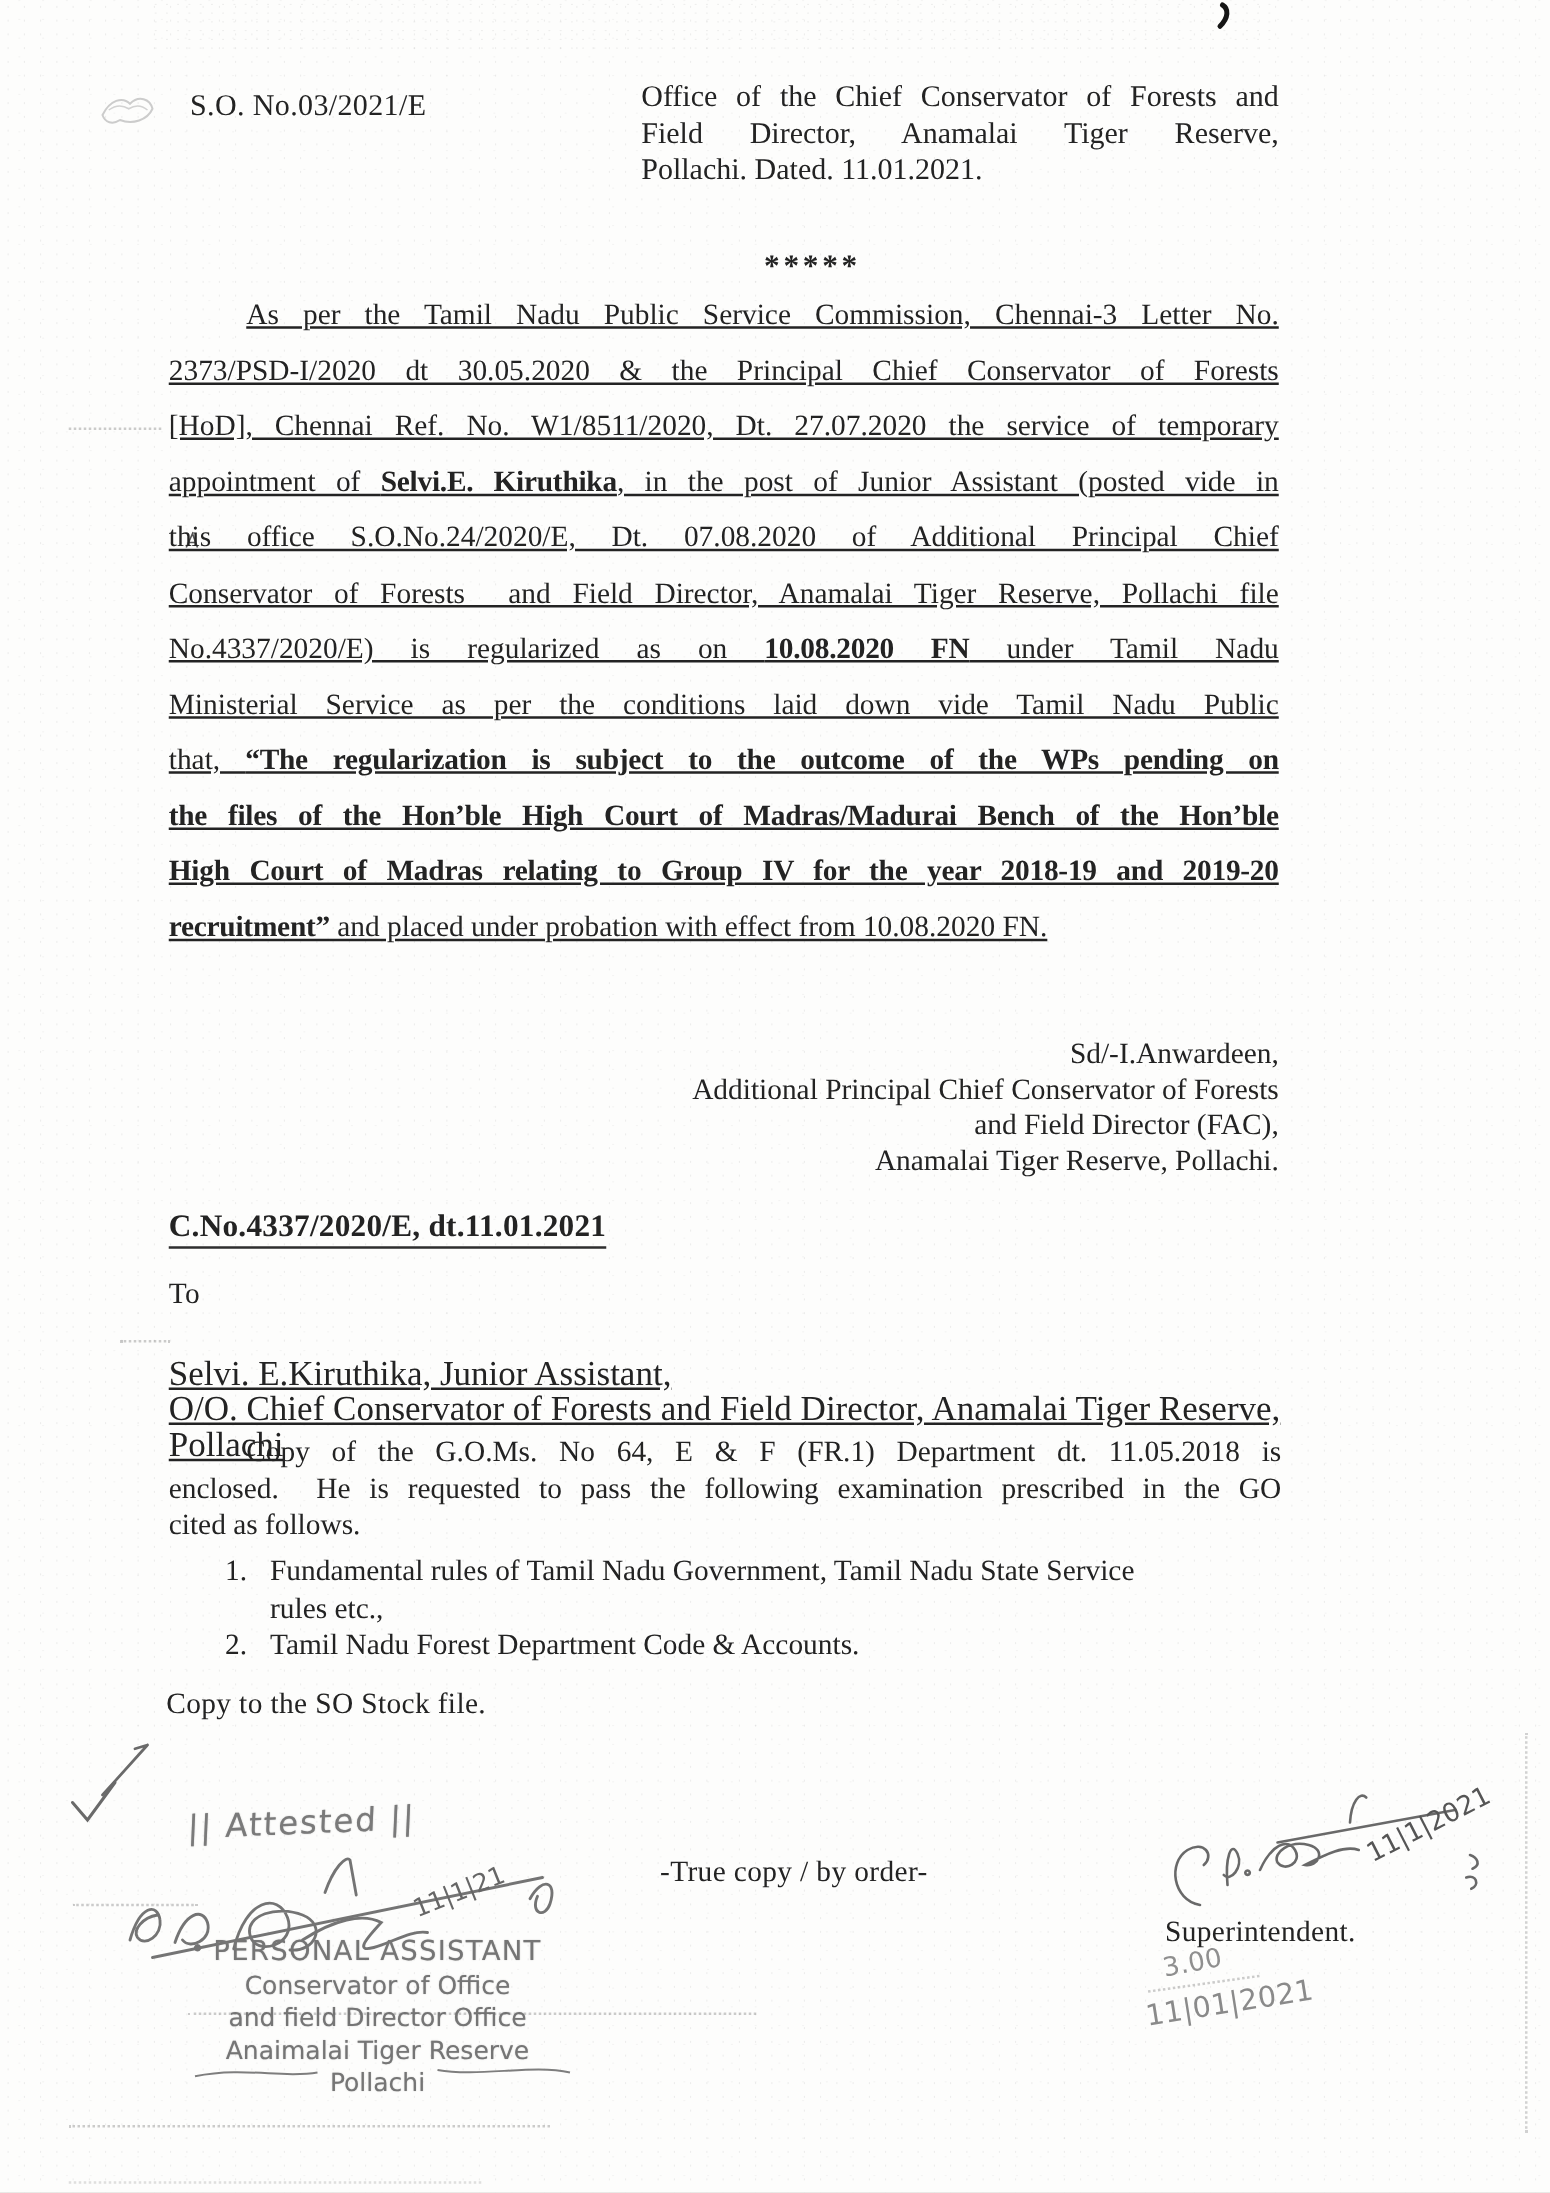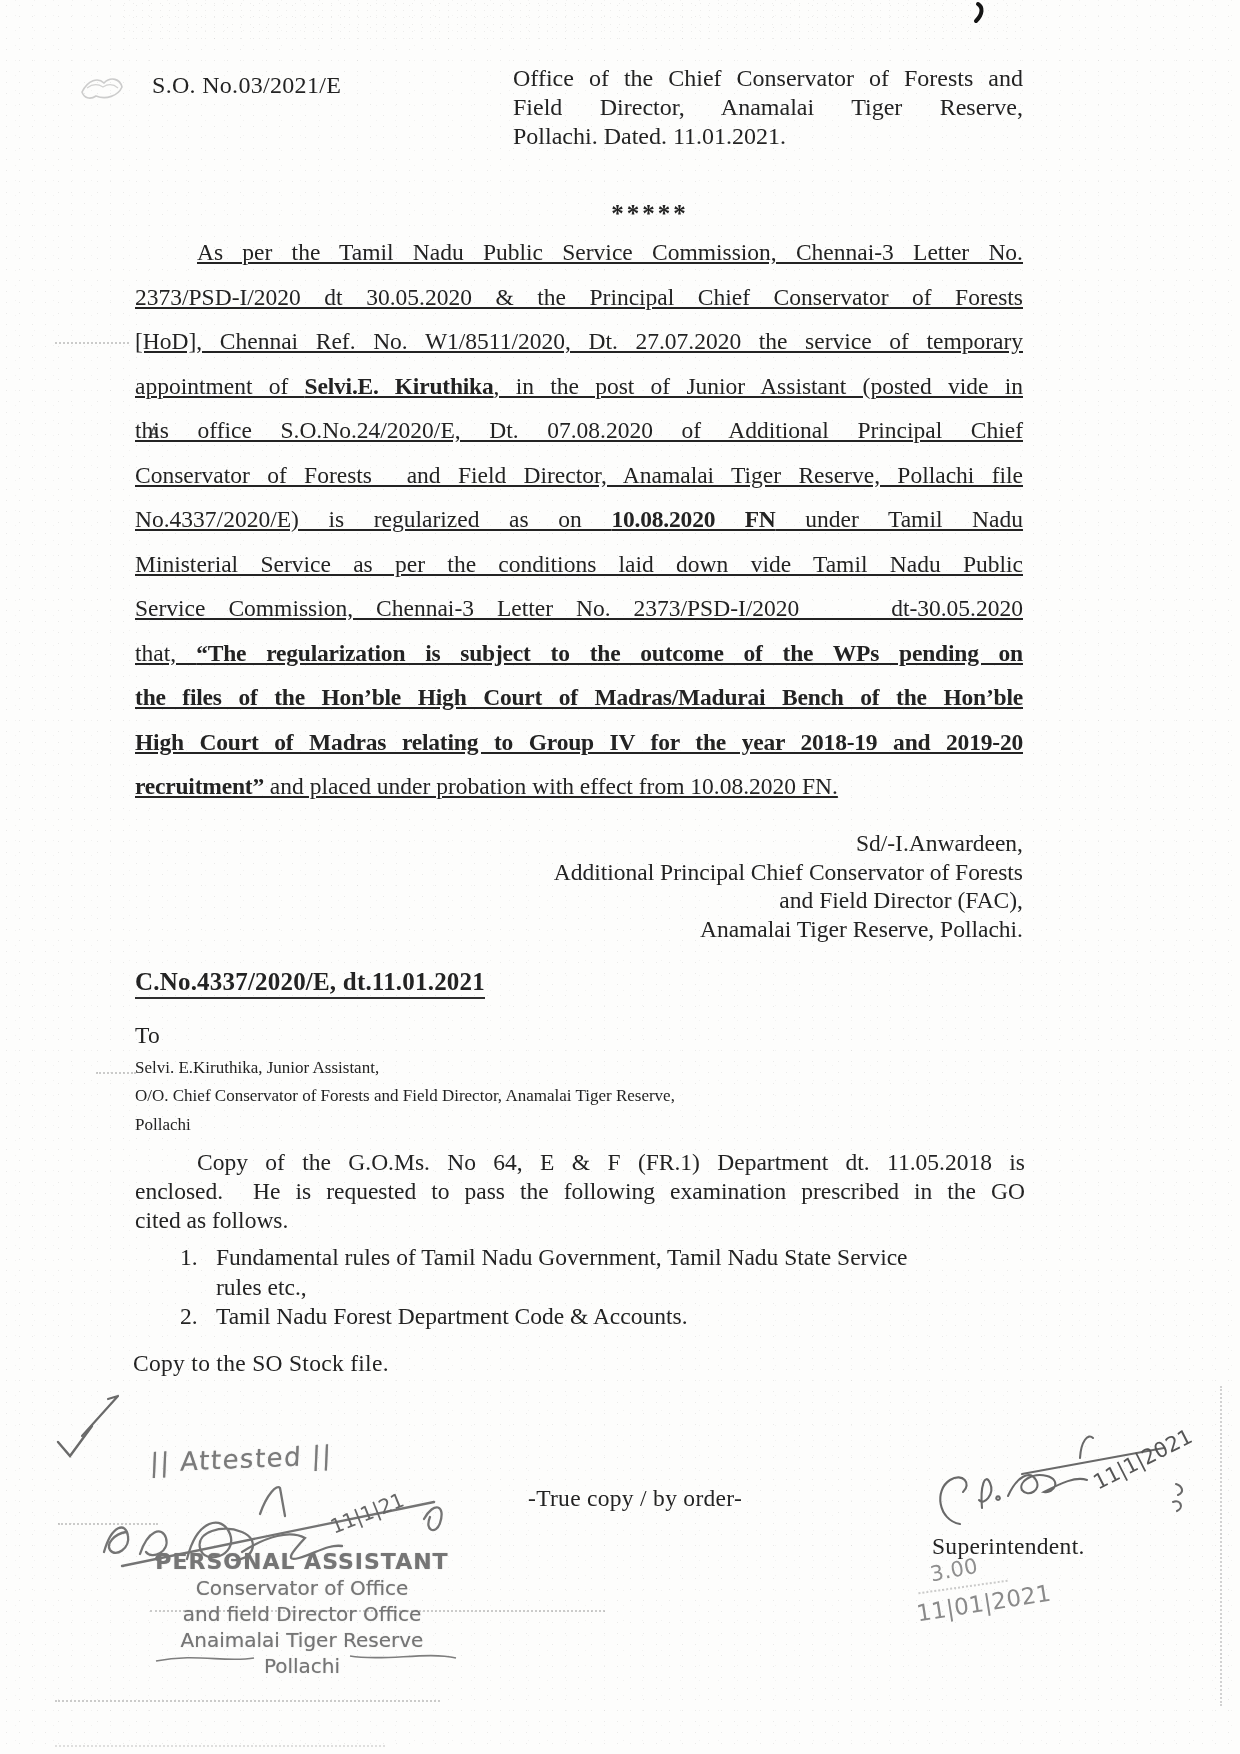--- a/index.html
+++ b/index.html
@@ -68,40 +68,39 @@
 
   <div class="abs" id="body-para" style="left:135px;top:230px;width:888px;font-size:23.5px;line-height:44.5px;text-decoration:underline;">
       <div class="bline just ind"><span>As per the Tamil Nadu Public Service Commission, Chennai-3 Letter No.</span></div>
       <div class="bline just"><span>2373/PSD-I/2020 dt 30.05.2020 &amp; the Principal Chief Conservator of Forests</span></div>
       <div class="bline just"><span>[HoD], Chennai Ref. No. W1/8511/2020, Dt. 27.07.2020 the service of temporary</span></div>
       <div class="bline just"><span>appointment of </span><span class="b">Selvi.E. Kiruthika</span><span>, in the post of Junior Assistant (posted vide in</span></div>
       <div class="bline just"><span>this office S.O.No.24/2020/E, Dt. 07.08.2020 of Additional Principal Chief</span></div>
       <div class="bline just"><span>Conservator of Forests&nbsp; and Field Director, Anamalai Tiger Reserve, Pollachi file</span></div>
       <div class="bline just"><span>No.4337/2020/E) is regularized as on </span><span class="b">10.08.2020 FN</span><span> under Tamil Nadu</span></div>
       <div class="bline just"><span>Ministerial Service as per the conditions laid down vide Tamil Nadu Public</span></div>
-      <div class="bline just"><span>Service Commission, Chennai-3 Letter No. 2373/PSD-I/2020&nbsp;&nbsp;&nbsp; dt-30.05.2020</span></div>
       <div class="bline just"><span>that, </span><span class="b">“The regularization is subject to the outcome of the WPs pending on</span></div>
       <div class="bline just"><span class="b">the files of the Hon’ble High Court of Madras/Madurai Bench of the Hon’ble</span></div>
       <div class="bline just"><span class="b">High Court of Madras relating to Group IV for the year 2018-19 and 2019-20</span></div>
       <div class="bline"><span class="b">recruitment”</span><span> and placed under probation with effect from 10.08.2020 FN.</span></div>
     </div>
 
   <div class="abs rt" style="left:400px;top:829px;width:623px;font-size:23.5px;line-height:28.6px;">
     <div>Sd/-I.Anwardeen,</div>
     <div>Additional Principal Chief Conservator of Forests</div>
     <div>and Field Director (FAC),</div>
     <div>Anamalai Tiger Reserve, Pollachi.</div>
   </div>
 
   <div class="t" style="left:135px;top:968px;">
     <span class="caseref">C.No.4337/2020/E, dt.11.01.2021</span>
   </div>
 
   <div class="t" style="left:135px;top:1022px;font-size:23.5px;">To</div>
-  <div class="abs" style="left:135px;top:1054px;width:925px;font-size:17px;line-height:28.3px;">
+  <div class="abs" style="left:135px;top:1086px;width:925px;font-size:28px;line-height:28.3px;text-decoration:underline;">
     <div>Selvi. E.Kiruthika, Junior Assistant,</div>
     <div>O/O. Chief Conservator of Forests and Field Director, Anamalai Tiger Reserve,</div>
     <div>Pollachi</div>
   </div>
 
   <div class="abs" id="enclosure-para" style="left:135px;top:1148px;width:890px;font-size:23.5px;line-height:29.2px;">
       <div class="bline just ind"><span>Copy of the G.O.Ms. No 64, E &amp; F (FR.1) Department dt. 11.05.2018 is</span></div>
       <div class="bline just"><span>enclosed.&nbsp; He is requested to pass the following examination prescribed in the GO</span></div>
       <div class="bline"><span>cited as follows.</span></div>
     </div>
@@ -159,21 +158,21 @@
       <path d="M95,87 C105,47 130,42 138,62 C146,84 112,94 108,76 C104,60 130,52 150,60 C170,68 160,90 140,88"></path>
       <path d="M150,80 C175,64 198,58 213,66 C200,80 192,90 207,86 C222,82 236,72 250,74"></path>
       <path d="M168,42 C175,22 185,12 188,16 L193,44"></path>
       <path d="M30,94 L342,30"></path>
       <path d="M332,47 c10,-18 22,-14 16,4 c-4,12 -16,8 -10,-6"></path>
     </g>
     <text x="242" y="62" font-family="DejaVu Sans, sans-serif" font-size="20" fill="#666" transform="rotate(-22 242 62)">11|1|21</text>
   </svg>
 
   <div class="abs stamp" style="left:126px;top:1549px;width:352px;">
-    <div style="font-size:22px;font-weight:700;letter-spacing:1px;">PERSONAL ASSISTANT</div>
+    <div style="font-size:22px;font-weight:400;letter-spacing:1px;">PERSONAL ASSISTANT</div>
     <div style="font-size:20px;margin-top:2px;">Conservator of Office</div>
     <div style="font-size:20px;margin-top:2px;">and field Director Office</div>
     <div style="font-size:20px;margin-top:2px;">Anaimalai Tiger Reserve</div>
     <div style="font-size:20px;margin-top:2px;">Pollachi</div>
     <svg style="position:absolute;left:0;top:96px;" width="352" height="26" viewBox="0 0 352 26">
       <path d="M30,16 C70,8 100,18 128,13" fill="none" stroke="#7e7e7e" stroke-width="1.6"></path>
       <path d="M224,11 C258,17 300,6 330,13" fill="none" stroke="#7e7e7e" stroke-width="1.6"></path>
     </svg>
   </div>
 

